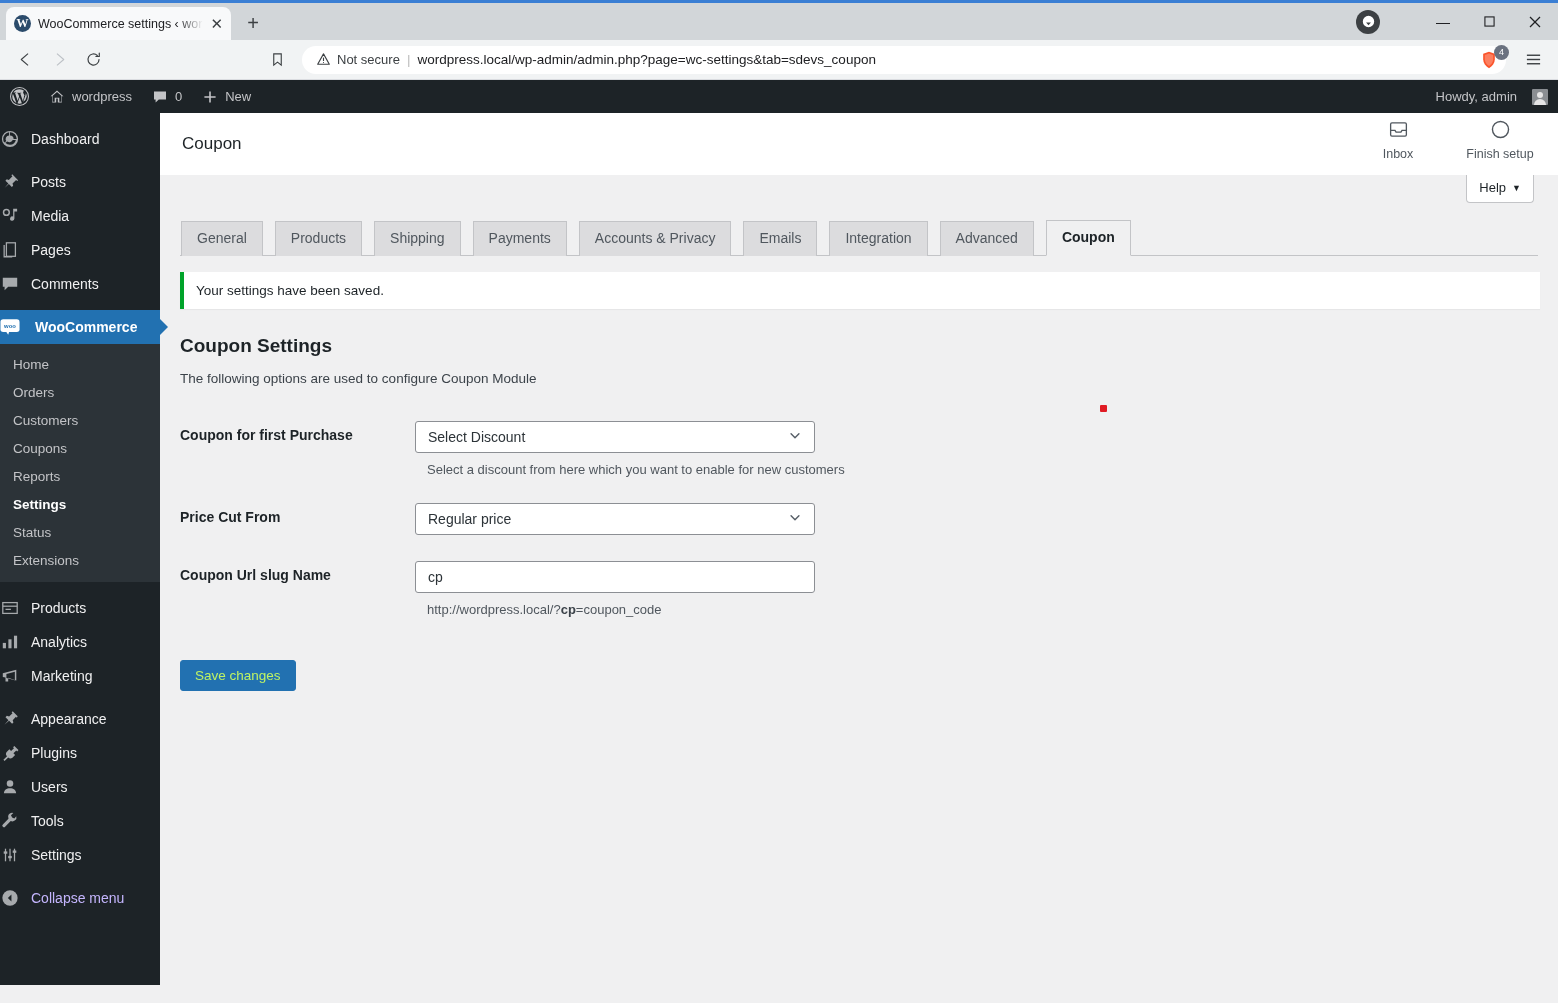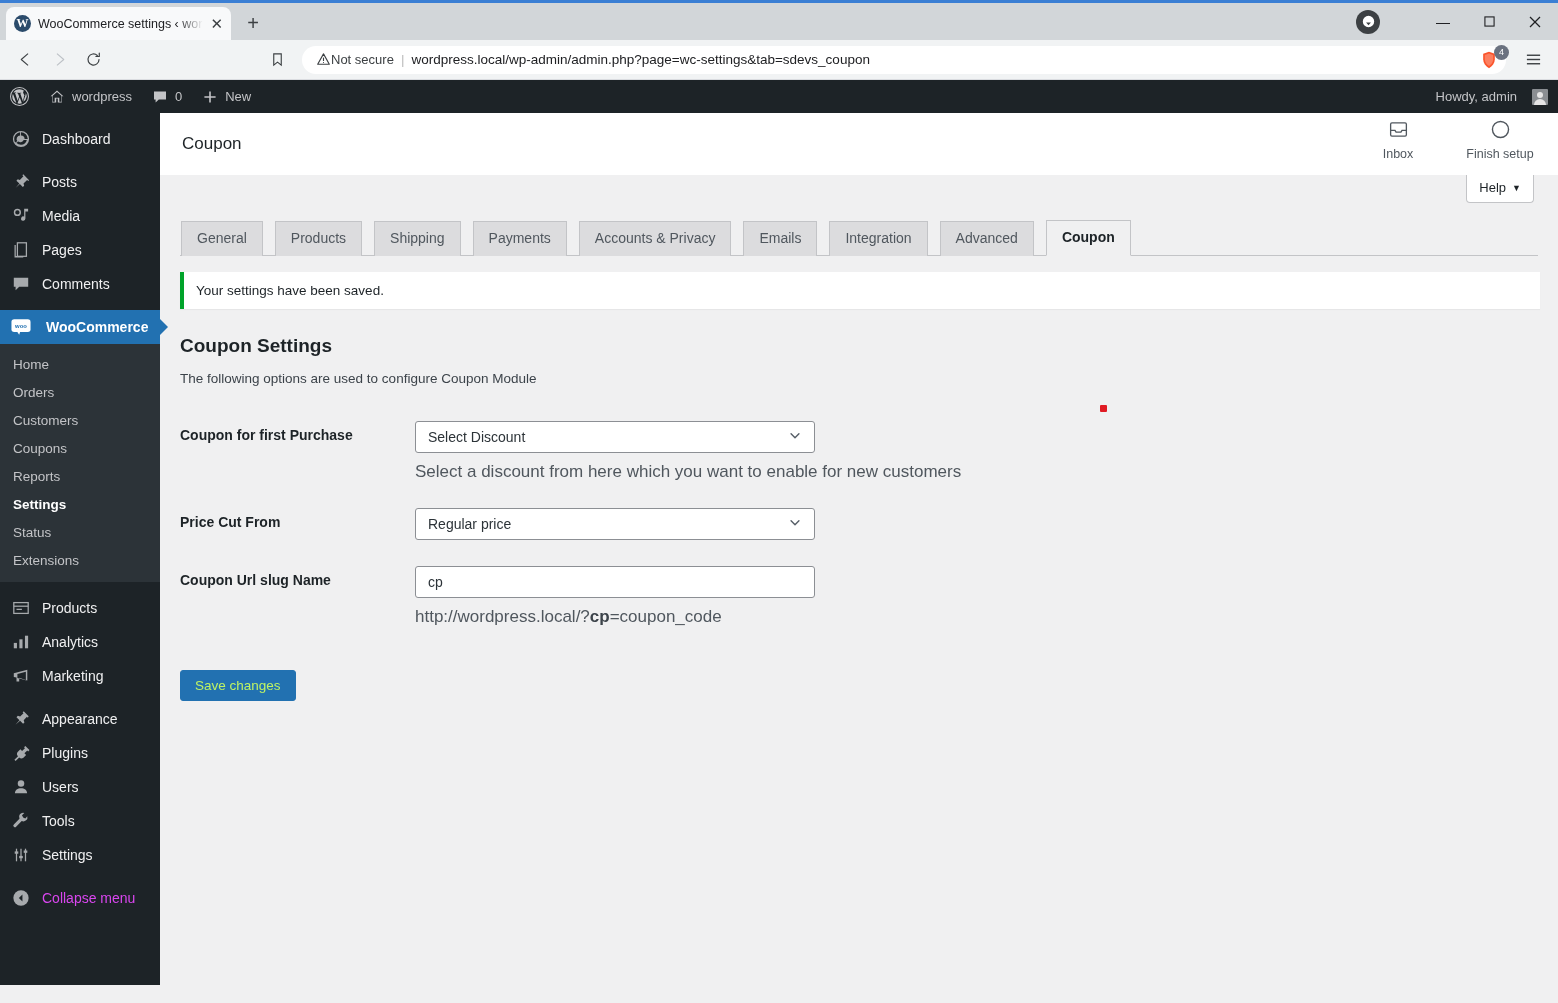--- a/index.html
+++ b/index.html
@@ -63,21 +63,21 @@
   .nav-icon {
     width: 30px; height: 30px; display: flex; align-items: center;
     justify-content: center; color: #3c4043; cursor: pointer; border-radius: 50%;
   }
   .nav-icon.disabled { color: #bdc1c6; }
   .omnibox {
     flex: 1 1 auto; height: 28px; background: #fff; border-radius: 14px;
     display: flex; align-items: center; padding: 0 4px 0 14px;
     margin-left: 6px; font-size: 13.5px; color: #202124; gap: 7px;
   }
-  .notsecure { display: flex; align-items: center; gap: 0; color: #3c4043; font-size: 13px; }
+  .notsecure { display: flex; align-items: center; gap: 6px; color: #3c4043; font-size: 13px; }
   .omnibox .sep { color: #bbb; }
   .url { color: #202124; font-size: 13.5px; white-space: nowrap; flex: 1 1 auto; overflow: hidden; }
   .brave-shield { position: relative; width: 26px; height: 26px; display:flex; align-items:center; justify-content:center; cursor:pointer;}
   .brave-badge {
     position: absolute; top: -2px; right: -7px; background: #6b7280; color: #fff;
     font-size: 9px; width: 15px; height: 15px; border-radius: 50%;
     display: flex; align-items: center; justify-content: center;
   }
   .hamburger { width: 30px; height: 30px; display:flex; align-items:center; justify-content:center; cursor:pointer; margin-left:8px;}
 
@@ -104,21 +104,21 @@
     background: #e5e5e5; left: 2px; top: 10px;
   }
 
   
   .wp-body { display: flex; height: 872px; background: #f0f0f1; }
 
   
   .wp-sidebar { width: 160px; background: #1d2327; flex: 0 0 160px; position: relative; }
   .menu-item {
     display: flex; align-items: center; gap: 11px; height: 34px;
-    padding-left: 11px; color: #f0f0f1; font-size: 14px; cursor: pointer; position: relative;
+    padding-left: 0; color: #f0f0f1; font-size: 14px; cursor: pointer; position: relative;
   }
   .menu-item.current { background: #2271b1; color: #fff; font-weight: 600; gap: 15px; }
   .menu-item.current::after {
     content: ''; position: absolute; right: -8px; top: 50%; transform: translateY(-50%);
     border-top: 8px solid transparent; border-bottom: 8px solid transparent;
     border-left: 8px solid #2271b1;
   }
   .menu-icon { width: 20px; height: 20px; display: flex; align-items: center; justify-content: center; color: #a7aaad; flex: 0 0 20px;}
   .menu-item.current .menu-icon { color: #fff; }
   .menu-sep { height: 9px; }
@@ -193,21 +193,21 @@
     width: 400px; height: 32px; border: 1px solid #8c8f94; border-radius: 3px;
     background: #fff; font-size: 14px; color: #2c3338; padding: 0 12px;
     font-family: "Liberation Sans", sans-serif;
     display: flex; align-items: center; position: relative; cursor: pointer;
   }
   .wc-select .chev {
     position: absolute; right: 12px; top: 50%; transform: translateY(-50%);
     color: #555d66;
   }
   .wc-input { cursor: text; }
-  .field-desc { font-size: 17px; color: #50575e; margin-top: 9px; }
+  .field-desc { font-size: 13px; color: #50575e; margin-top: 9px; margin-left: 12px; }
   .field-desc .slug { font-weight: bold; color: #3c434a; }
   .desc-link { color: #50575e; }
 
   .submit-row { margin-top: 30px; padding-left: 0; }
   .button-primary {
     background: #2271b1; border: 1px solid #2271b1; color: #bef264;
     font-size: 13.5px; padding: 7px 14px; border-radius: 3px; cursor: pointer;
     font-family: "Liberation Sans", sans-serif;
   }
 </style>
@@ -510,21 +510,21 @@
 
       <div class="menu-sep"></div>
 
       <div class="menu-item">
         <span class="menu-icon">
           <svg width="18" height="18" viewBox="0 0 20 20" fill="currentColor">
               <circle cx="10" cy="10" r="8.5"></circle>
               <path d="M11.6 6L7.6 10l4 4z" fill="#1d2327"></path>
             </svg>
         </span>
-        <span style="color:#d946ef">Collapse menu</span>
+        <span style="color:#c4b5fd">Collapse menu</span>
       </div>
     </div>
 
     <div class="wp-content">
 
       <div class="wc-header">
         <h1>Coupon</h1>
         <div class="wc-header-actions">
           <div class="wc-act">
             <span>

